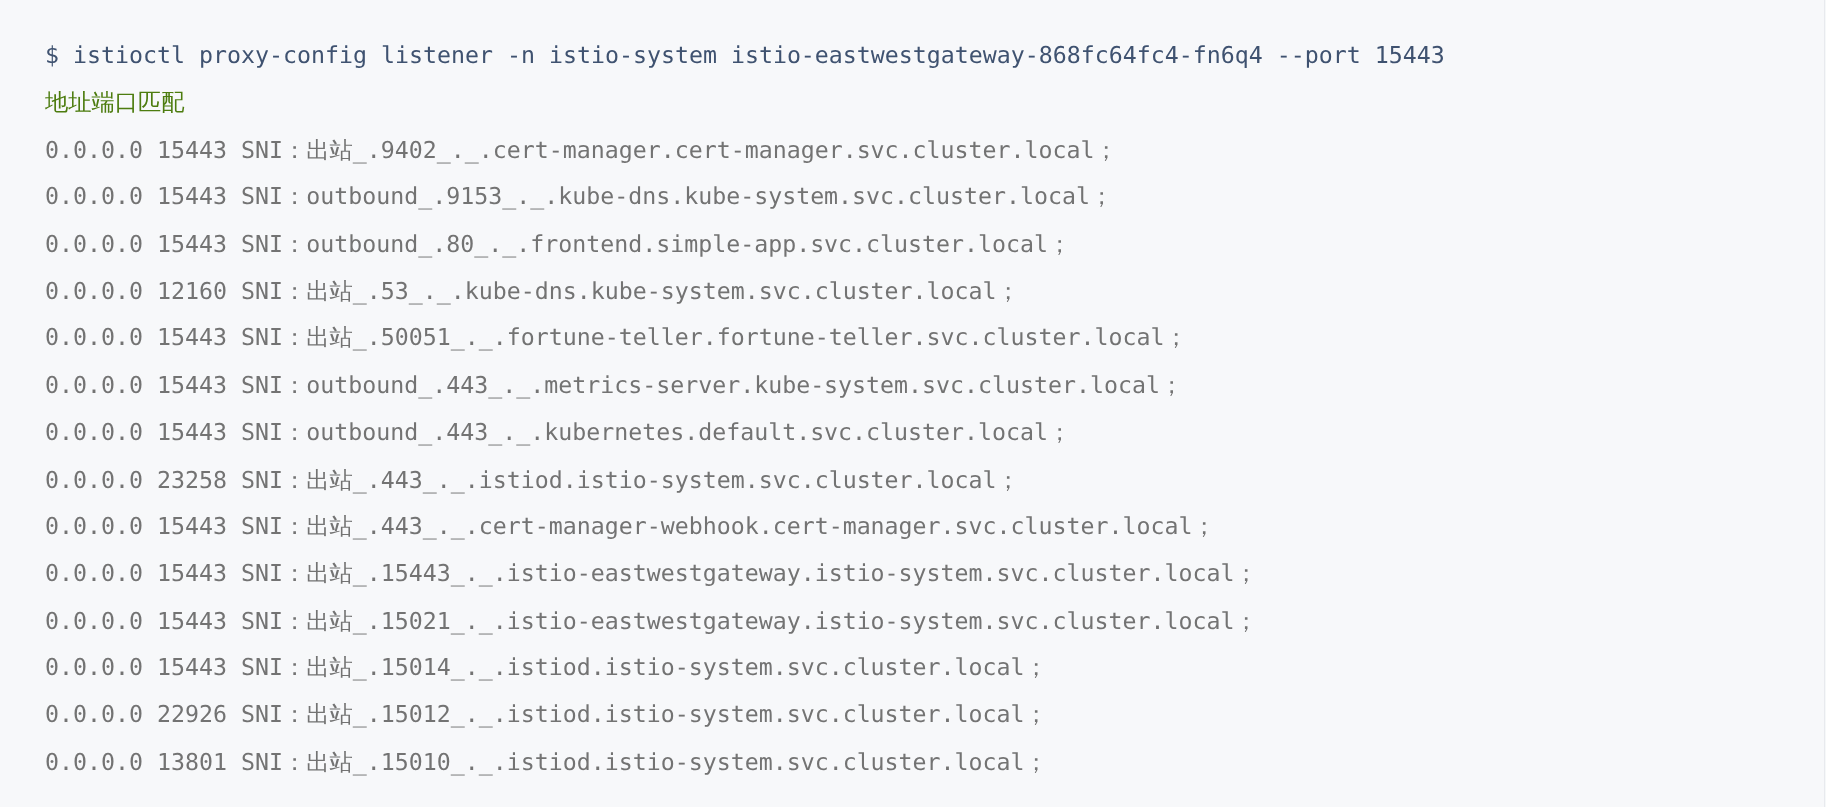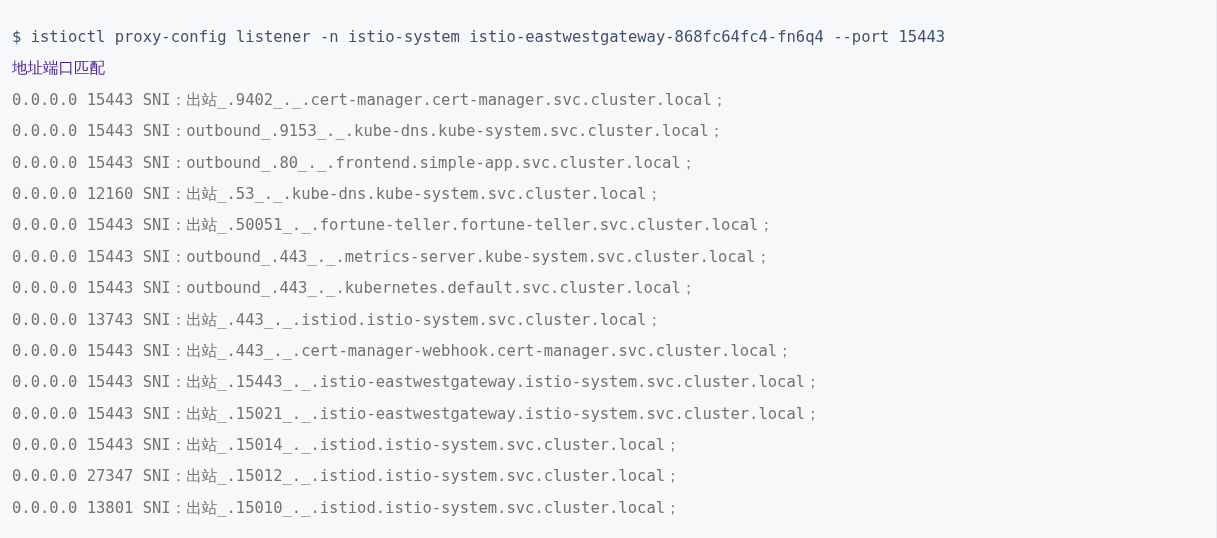--- a/index.html
+++ b/index.html
@@ -11,36 +11,36 @@
     font-family: "DejaVu Sans Mono", "Liberation Mono", monospace;
   }
   .terminal {
     position: relative;
     width: 1217px;
     height: 538px;
     box-sizing: border-box;
     background: #f7f8fa;
     border-right: 1px solid #e8eaee;
     overflow: hidden;
-    padding: 22px 0 0 12px;
+    padding: 22px 0 0 30px;
   }
   .line {
     font-family: "DejaVu Sans Mono", "Liberation Mono", monospace;
     font-size: 15.5px;
     line-height: 31.4px;
     color: #737373;
     white-space: pre;
     letter-spacing: 0px;
     height: 31.4px;
   }
   .line-command {
     color: #3f5270;
   }
   .line-header {
-    color: #4c1d95;
+    color: #4d7c0f;
     font-family: "DejaVu Sans", "Liberation Sans", sans-serif;
     font-size: 15.5px;
   }
   .prompt {
     color: #3f5270;
   }
 </style>
 </head>
 <body>
 
@@ -50,21 +50,21 @@
 
   <div class="line line-header">地址端口匹配</div>
 
   <div class="line">0.0.0.0 15443 SNI：出站_.9402_._.cert-manager.cert-manager.svc.cluster.local；</div>
   <div class="line">0.0.0.0 15443 SNI：outbound_.9153_._.kube-dns.kube-system.svc.cluster.local；</div>
   <div class="line">0.0.0.0 15443 SNI：outbound_.80_._.frontend.simple-app.svc.cluster.local；</div>
   <div class="line">0.0.0.0 12160 SNI：出站_.53_._.kube-dns.kube-system.svc.cluster.local；</div>
   <div class="line">0.0.0.0 15443 SNI：出站_.50051_._.fortune-teller.fortune-teller.svc.cluster.local；</div>
   <div class="line">0.0.0.0 15443 SNI：outbound_.443_._.metrics-server.kube-system.svc.cluster.local；</div>
   <div class="line">0.0.0.0 15443 SNI：outbound_.443_._.kubernetes.default.svc.cluster.local；</div>
-  <div class="line">0.0.0.0 13743 SNI：出站_.443_._.istiod.istio-system.svc.cluster.local；</div>
+  <div class="line">0.0.0.0 23258 SNI：出站_.443_._.istiod.istio-system.svc.cluster.local；</div>
   <div class="line">0.0.0.0 15443 SNI：出站_.443_._.cert-manager-webhook.cert-manager.svc.cluster.local；</div>
   <div class="line">0.0.0.0 15443 SNI：出站_.15443_._.istio-eastwestgateway.istio-system.svc.cluster.local；</div>
   <div class="line">0.0.0.0 15443 SNI：出站_.15021_._.istio-eastwestgateway.istio-system.svc.cluster.local；</div>
   <div class="line">0.0.0.0 15443 SNI：出站_.15014_._.istiod.istio-system.svc.cluster.local；</div>
-  <div class="line">0.0.0.0 27347 SNI：出站_.15012_._.istiod.istio-system.svc.cluster.local；</div>
+  <div class="line">0.0.0.0 22926 SNI：出站_.15012_._.istiod.istio-system.svc.cluster.local；</div>
   <div class="line">0.0.0.0 13801 SNI：出站_.15010_._.istiod.istio-system.svc.cluster.local；</div>
 
 </div>
 
 </body></html>

